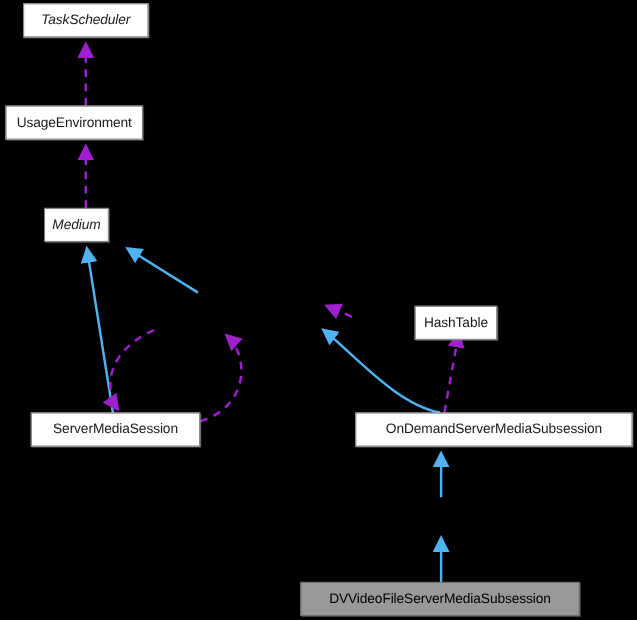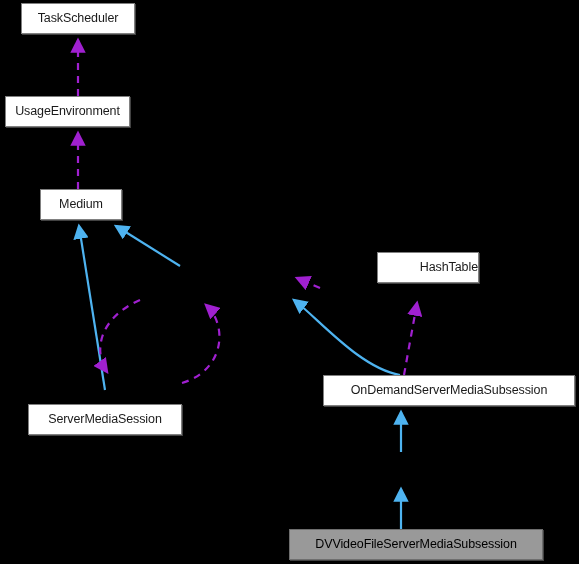--- a/index.html
+++ b/index.html
@@ -36,21 +36,20 @@
     align-items: center;
     justify-content: center;
     white-space: nowrap;
     box-shadow: 1px 1px 0 0 rgba(120,120,120,0.55);
     letter-spacing: -0.1px;
   }
   .node-box.highlight {
     background: #999999;
     color: #000000;
     border: 1px solid #6e6e6e;
-    margin-left: 16px;
   }
   .node-label {
     pointer-events: none;
   }
 </style>
 </head>
 <body>
 
 <div id="diagram-root">
 
@@ -80,38 +79,38 @@
 
     <path d="M 320 288 L 297 278" stroke="#a020d0" stroke-width="2.2" fill="none" stroke-dasharray="7,6" marker-end="url(#arrow-purple)"></path>
 
     <path d="M 404 375 L 417 303" stroke="#a020d0" stroke-width="2.2" fill="none" stroke-dasharray="7,6" marker-end="url(#arrow-purple)"></path>
 
     <path d="M 401 452 L 401 412" stroke="#4eb3f0" stroke-width="2.2" fill="none" marker-end="url(#arrow-blue)"></path>
 
     <path d="M 401 529 L 401 489" stroke="#4eb3f0" stroke-width="2.2" fill="none" marker-end="url(#arrow-blue)"></path>
   </svg>
 
-  <div class="node-box" style="left:21px; top:3px; width:114px; height:31px;">
+  <div class="node-box" style="left:21px; top:3px; width:114px; height:31px;font-style:italic;">
     <span class="node-label">TaskScheduler</span>
   </div>
 
   <div class="node-box" style="left:5px; top:96px; width:125px; height:31px;">
     <span class="node-label">UsageEnvironment</span>
   </div>
 
-  <div class="node-box" style="left:40px; top:189px; width:82px; height:31px;">
+  <div class="node-box" style="left:40px; top:189px; width:59px; height:31px;font-style:italic;">
     <span class="node-label">Medium</span>
   </div>
 
 
-  <div class="node-box" style="left:377px; top:252px; width:102px; height:31px;justify-content:flex-end;">
+  <div class="node-box" style="left:377px; top:278px; width:75px; height:31px;">
     <span class="node-label">HashTable</span>
   </div>
 
-  <div class="node-box" style="left:28px; top:375px; width:154px; height:31px;margin-top:29px;">
+  <div class="node-box" style="left:28px; top:375px; width:154px; height:31px;">
     <span class="node-label">ServerMediaSession</span>
   </div>
 
   <div class="node-box" style="left:275px; top:375px; width:252px; height:31px;margin-left:48px;">
     <span class="node-label">OnDemandServerMediaSubsession</span>
   </div>
 
 
   <div class="node-box highlight" style="left:273px; top:529px; width:254px; height:31px;">
     <span class="node-label">DVVideoFileServerMediaSubsession</span>

